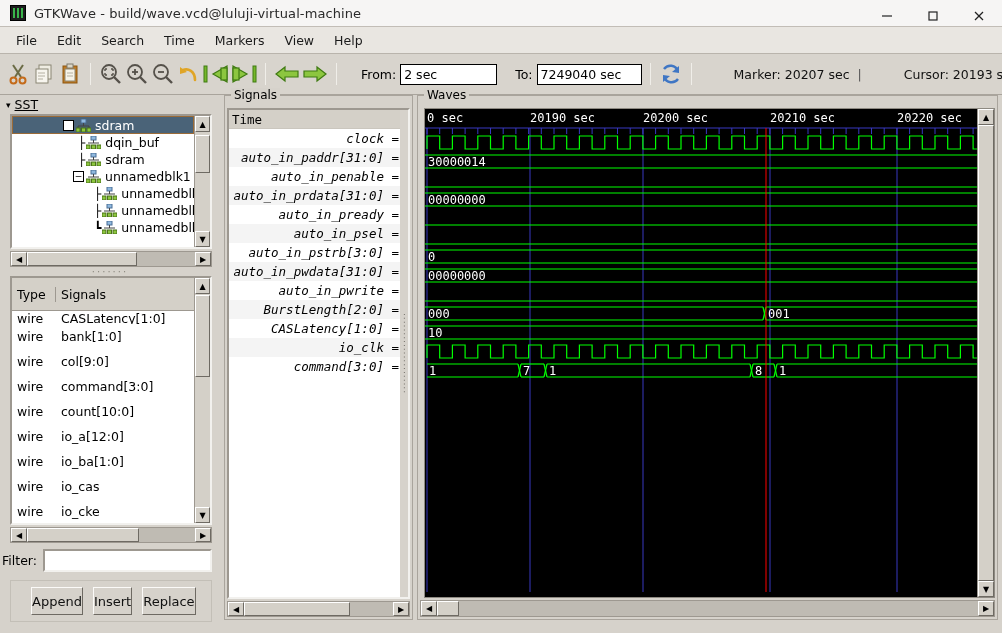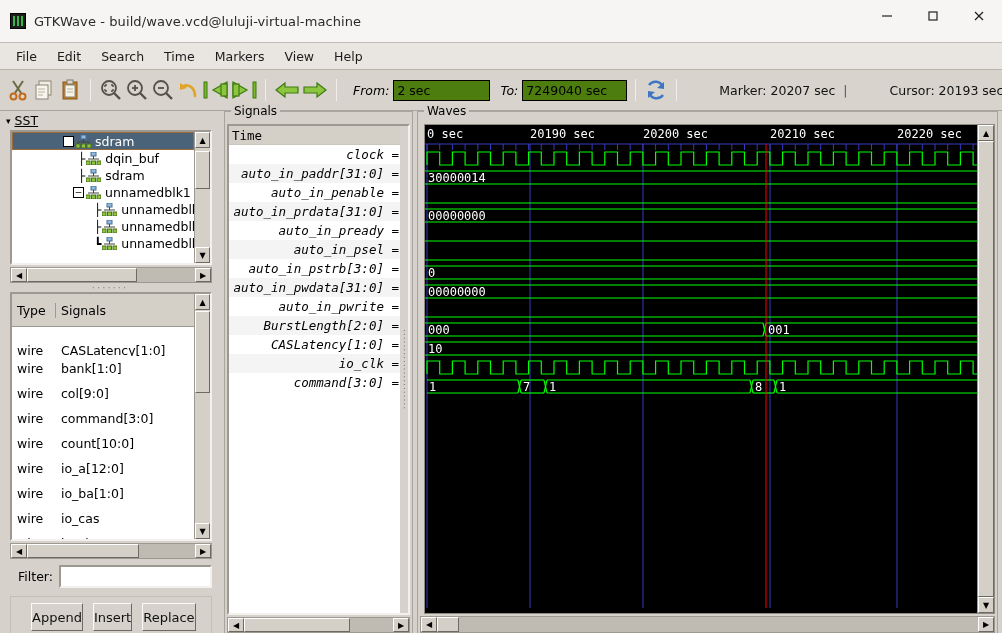--- a/index.html
+++ b/index.html
@@ -5,21 +5,21 @@
   * { box-sizing: border-box; margin:0; padding:0; }
   html,body { width:1002px; height:633px; overflow:hidden; }
   body {
     font-family: "DejaVu Sans", sans-serif;
     font-size: 12px;
     background: #d6d2cb;
     color:#000;
   }
   
   .titlebar{
-    height:43px; background:#f6f5f4; display:flex; align-items:center;
+    height:27px; background:#f6f5f4; display:flex; align-items:center;
     border-bottom:1px solid #c2bdb6; position:relative;
   }
   .title-icon{
     width:16px;height:16px;margin-left:10px;margin-right:8px;
     background:#1d1d1d;border:1px solid #000; position:relative;
   }
   .title-icon::after{
     content:""; position:absolute; left:2px; top:2px; right:2px; bottom:2px;
     background:
       linear-gradient(90deg,#39b54a 0 2px,transparent 2px 4px,#39b54a 4px 6px,transparent 6px 8px,#39b54a 8px 10px,transparent 10px 12px);
@@ -38,23 +38,23 @@
   }
   .menu-item{ padding:3px 10px; font-size:12.5px; color:#1b1b1b; }
   
   .toolbar{
     height:41px; background:#d8d4cd; display:flex; align-items:center;
     border-bottom:1px solid #a9a49c; padding-left:6px; gap:2px;
   }
   .tb{ width:31px;height:31px;display:flex;align-items:center;justify-content:center; }
   .tb-sep{ width:1px;height:22px;background:#b0aba3;margin:0 6px;
            border-right:1px solid #f0eee9; }
-  .tb-label{ font-size:12.5px; margin:0 2px 0 8px;font-style:italic; }
+  .tb-label{ font-size:12.5px; margin:0 2px 0 16px; }
   .tb-input{
-    height:21px; border:1px solid #000; background:#4d7c0f; font-size:12.5px;
+    height:21px; border:1px solid #000; background:#ffffff; font-size:12.5px;
     padding:1px 3px; font-family:"DejaVu Sans",sans-serif;
   }
   #from-input{ width:97px; }
   #to-input{ width:105px; }
   .tb-status{ font-size:12.5px; color:#111; white-space:nowrap;margin-left:34px; }
   .tb-status-sep{ margin:0 6px; color:#555; }
   
   .main{ display:flex; height:527px; background:#d6d2cb; padding:0; }
   
   .left-col{ width:220px; display:flex; flex-direction:column; padding:0 2px 0 2px; }
@@ -103,26 +103,26 @@
     border:2px solid; border-color:#9d9890 #f2f1ee #f2f1ee #9d9890;
     display:flex; overflow:hidden;
   }
   .sig-list{ flex:1; display:flex; flex-direction:column; background:#fff; overflow:hidden;}
   .sig-head{
     height:33px; background:#d4d0c8; border-bottom:1px solid #9d9890;
     display:flex; align-items:center; font-size:12.5px; flex:0 0 auto;
   }
   .sig-head div{ padding-left:5px; }
   .sig-head .c1{ width:44px; border-right:1px solid #9d9890; }
-  .sig-rows{ flex:1; overflow:hidden; padding-top:16px; }
+  .sig-rows{ flex:1; overflow:hidden; padding-top:0; }
   .sig-row{ height:25px; display:flex; align-items:center; font-size:12.5px; }
   .sig-row .c1{ width:44px; padding-left:5px; }
   .sig-row .c2{ padding-left:5px; }
   .sig-row.clip{ height:13px; align-items:flex-start; overflow:hidden; }
-  .filter-row{ display:flex; align-items:center; margin:6px 6px 0 16px; gap:6px; }
+  .filter-row{ display:flex; align-items:center; margin:6px 6px 0 0; gap:6px; }
   .filter-row label{ font-size:12.5px; }
   .filter-input{
     flex:1;height:23px;background:#fff;
     border:2px solid; border-color:#9d9890 #f2f1ee #f2f1ee #9d9890;
   }
   .btn-row{
     display:flex; gap:10px; margin:8px 6px 0 8px; padding:6px 20px;
     border:1px solid #c3bfb7;
   }
   .gbtn{

